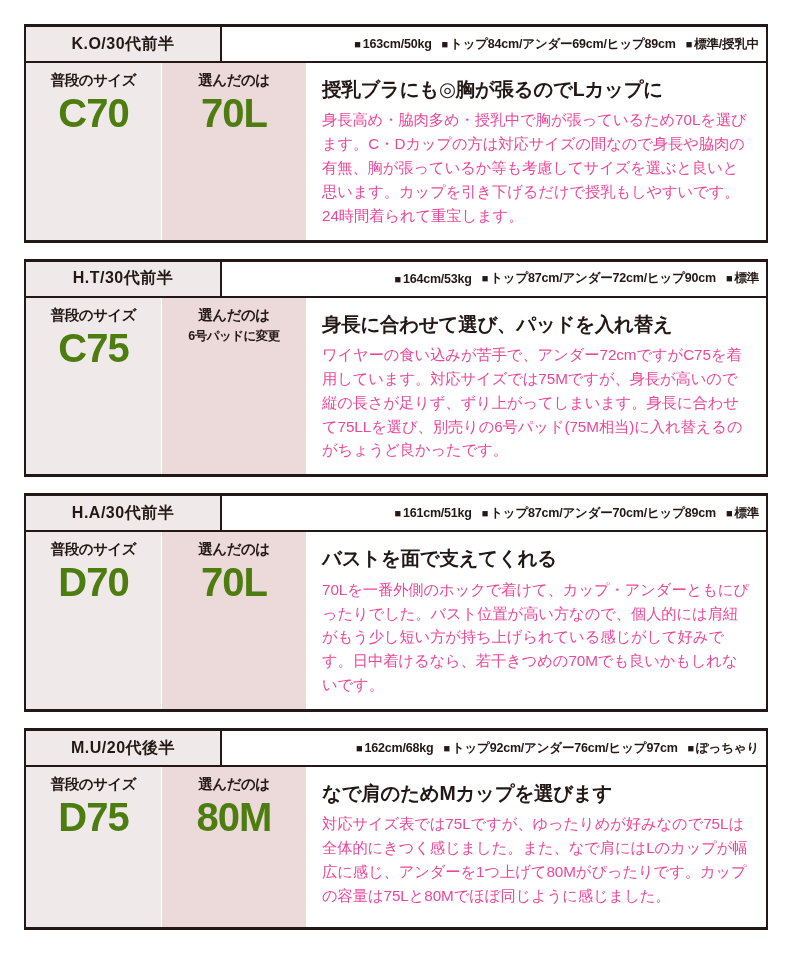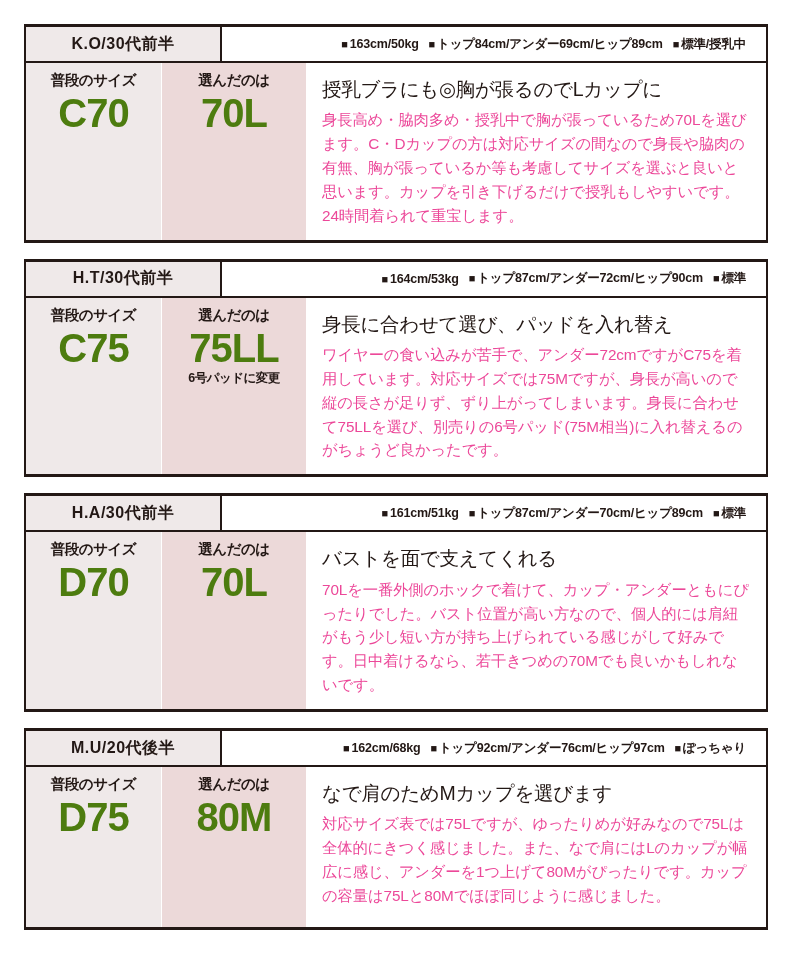--- a/index.html
+++ b/index.html
@@ -48,21 +48,21 @@
     letter-spacing: 0.5px;
     color: #231815;
     border-right: 2px solid #231815;
     box-sizing: border-box;
   }
   .header-specs {
     flex: 1;
     display: flex;
     align-items: center;
     justify-content: flex-end;
-    padding-right: 20px;
+    padding-right: 7px;
     font-size: 12.5px;
     font-weight: bold;
     color: #231815;
     letter-spacing: -0.2px;
     gap: 10px;
     white-space: nowrap;
   }
   .spec-item::before {
     content: "\25A0";
     font-size: 11px;
@@ -110,21 +110,21 @@
     margin-top: 1px;
     letter-spacing: -0.5px;
   }
   .text-cell {
     flex: 1;
     padding: 14px 14px 12px 16px;
     box-sizing: border-box;
   }
   .review-title {
     font-size: 19.5px;
-    font-weight: normal;
+    font-weight: bold;
     color: #231815;
     margin: 0 0 7px 0;
     letter-spacing: -0.3px;
     line-height: 1.25;
   }
   .review-body {
     font-size: 15.3px;
     line-height: 1.56;
     color: #ec4899;
     margin: 0;
@@ -171,21 +171,20 @@
         <span class="spec-item">標準</span>
       </div>
     </div>
     <div class="block-body">
       <div class="size-cell size-usual">
         <div class="size-label">普段のサイズ</div>
         <div class="size-value">C75</div>
       </div>
       <div class="size-cell size-chosen">
         <div class="size-label">選んだのは</div>
-        <div class="size-value">75LL</div>
         <div class="size-note">6号パッドに変更</div>
       </div>
       <div class="text-cell">
         <p class="review-title">身長に合わせて選び、パッドを入れ替え</p>
         <p class="review-body">ワイヤーの食い込みが苦手で、アンダー72cmですがC75を着用しています。対応サイズでは75Mですが、身長が高いので縦の長さが足りず、ずり上がってしまいます。身長に合わせて75LLを選び、別売りの6号パッド(75M相当)に入れ替えるのがちょうど良かったです。</p>
       </div>
     </div>
   </div>
 
   <div class="review-block">

